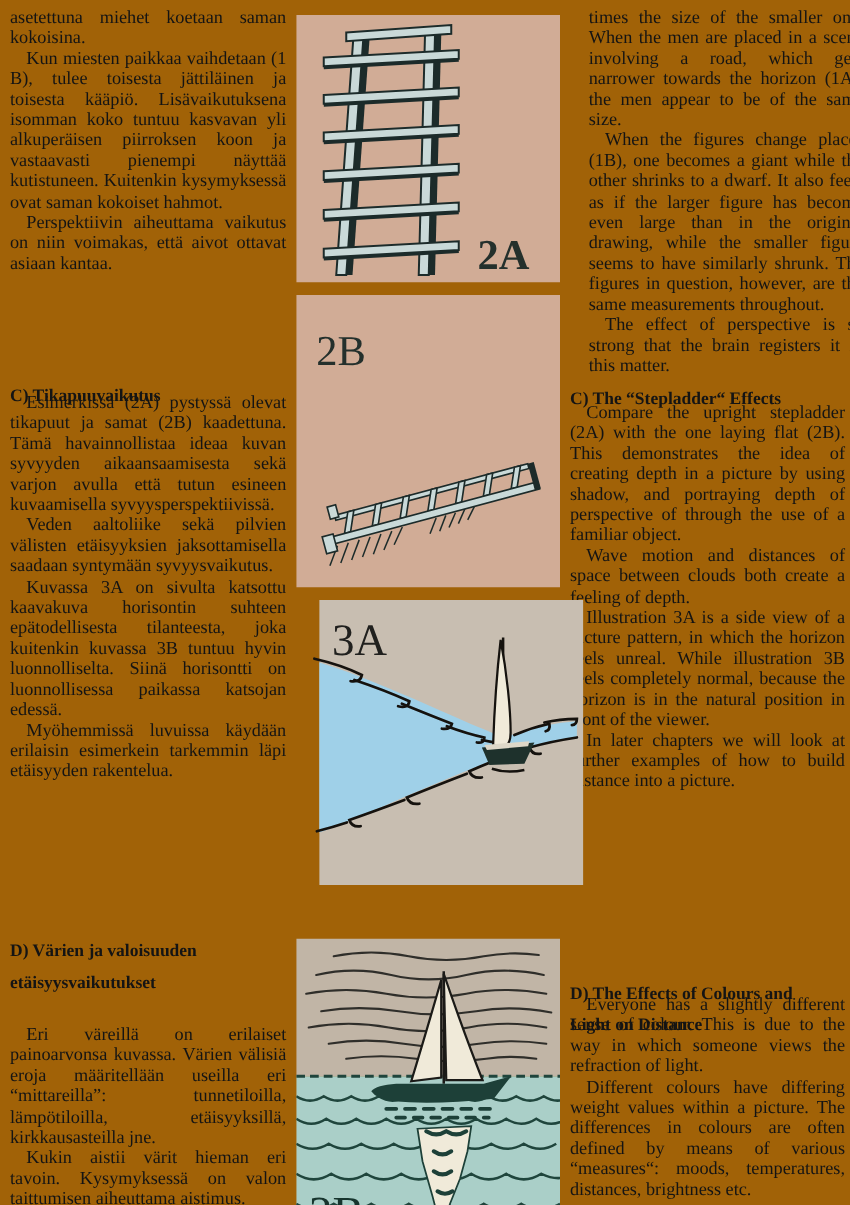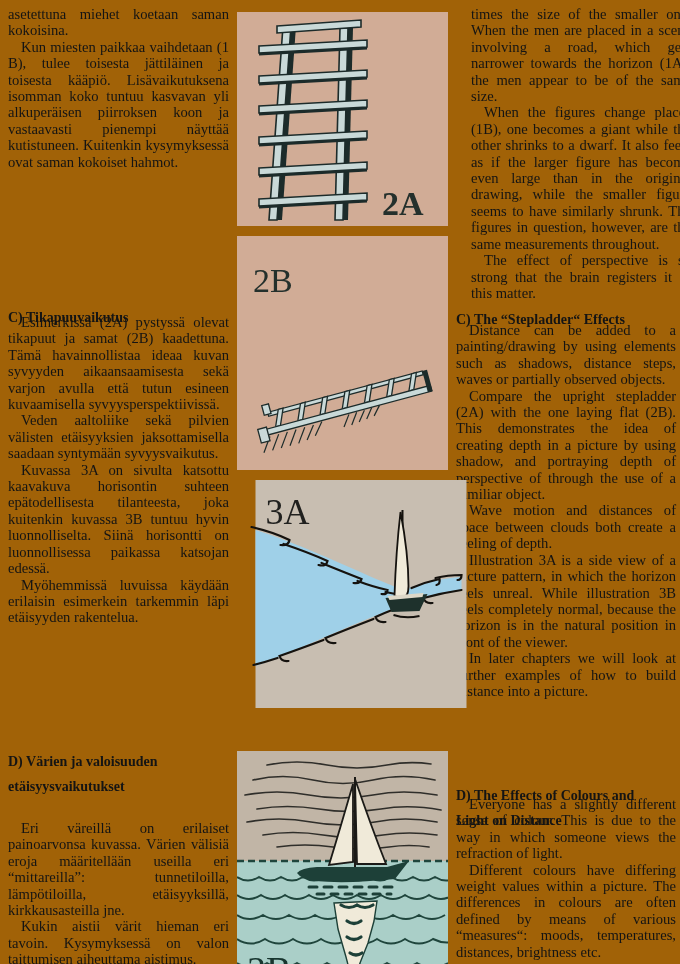--- a/index.html
+++ b/index.html
@@ -17,20 +17,21 @@
   .figlabel{font-family:"Liberation Serif", serif;}
 </style>
 </head>
 <body>
 
 <div class="page">
 
   <div class="tblock" style="left:8px;top:6px;width:221px;">
     <p class="noindent">asetettuna miehet koetaan saman kokoisina.</p>
     <p>Kun miesten paikkaa vaihdetaan (1 B), tulee toisesta jättiläinen ja toisesta kääpiö. Lisävaikutuksena isomman koko tuntuu kasvavan yli alkuperäisen piirroksen koon ja vastaavasti pienempi näyttää kutistuneen. Kuitenkin kysymyksessä ovat saman kokoiset hahmot.</p>
+    <p>Perspektiivin aiheuttama vaikutus on niin voimakas, että aivot ottavat asiaan kantaa.</p>
   </div>
 
   <div class="heading" style="left:8px;top:266px;width:221px;">C) Tikapuuvaikutus</div>
 
   <div class="tblock" style="left:8px;top:314px;width:221px;">
     <p>Esimerkissä (2A) pystyssä olevat tikapuut ja samat (2B) kaadettuna. Tämä havainnollistaa ideaa kuvan syvyyden aikaansaamisesta sekä varjon avulla että tutun esineen kuvaamisella syvyysperspektiivissä.</p>
     <p>Veden aaltoliike sekä pilvien välisten etäisyyksien jaksottamisella saadaan syntymään syvyysvaikutus.</p>
     <p>Kuvassa 3A on sivulta katsottu kaavakuva horisontin suhteen epätodellisesta tilanteesta, joka kuitenkin kuvassa 3B tuntuu hyvin luonnolliselta. Siinä horisontti on luonnollisessa paikassa katsojan edessä.</p>
     <p>Myöhemmissä luvuissa käydään erilaisin esimerkein tarkemmin läpi etäisyyden rakentelua.</p>
   </div>
@@ -44,21 +45,20 @@
 
   <div class="tblock" style="left:456px;top:6px;width:220px;margin-left:15px;">
     <p class="noindent">times the size of the smaller one. When the men are placed in a scene involving a road, which gets narrower towards the horizon (1A), the men appear to be of the same size.</p>
     <p>When the figures change places (1B), one becomes a giant while the other shrinks to a dwarf. It also feels as if the larger figure has become even large than in the original drawing, while the smaller figure seems to have similarly shrunk. The figures in question, however, are the same measurements throughout.</p>
     <p>The effect of perspective is so strong that the brain registers it in this matter.</p>
   </div>
 
   <div class="heading" style="left:456px;top:268px;width:200px;">C) The “Stepladder“ Effects</div>
 
   <div class="tblock" style="left:456px;top:322px;width:220px;">
-    <p>Distance can be added to a painting/drawing by using elements such as shadows, distance steps, waves or partially observed objects.</p>
     <p>Compare the upright stepladder (2A) with the one laying flat (2B). This demonstrates the idea of creating depth in a picture by using shadow, and portraying depth of perspective of through the use of a familiar object.</p>
     <p>Wave motion and distances of space between clouds both create a feeling of depth.</p>
     <p>Illustration 3A is a side view of a picture pattern, in which the horizon feels unreal. While illustration 3B feels completely normal, because the horizon is in the natural position in front of the viewer.</p>
     <p>In later chapters we will look at further examples of how to build distance into a picture.</p>
   </div>
 
   <div class="heading" style="left:456px;top:744px;width:210px;">D) The Effects of Colours and Light on Distance</div>
 
   <div class="tblock" style="left:456px;top:796px;width:220px;">
     <p>Everyone has a slightly different sense of colour. This is due to the way in which someone views the refraction of light.</p>

